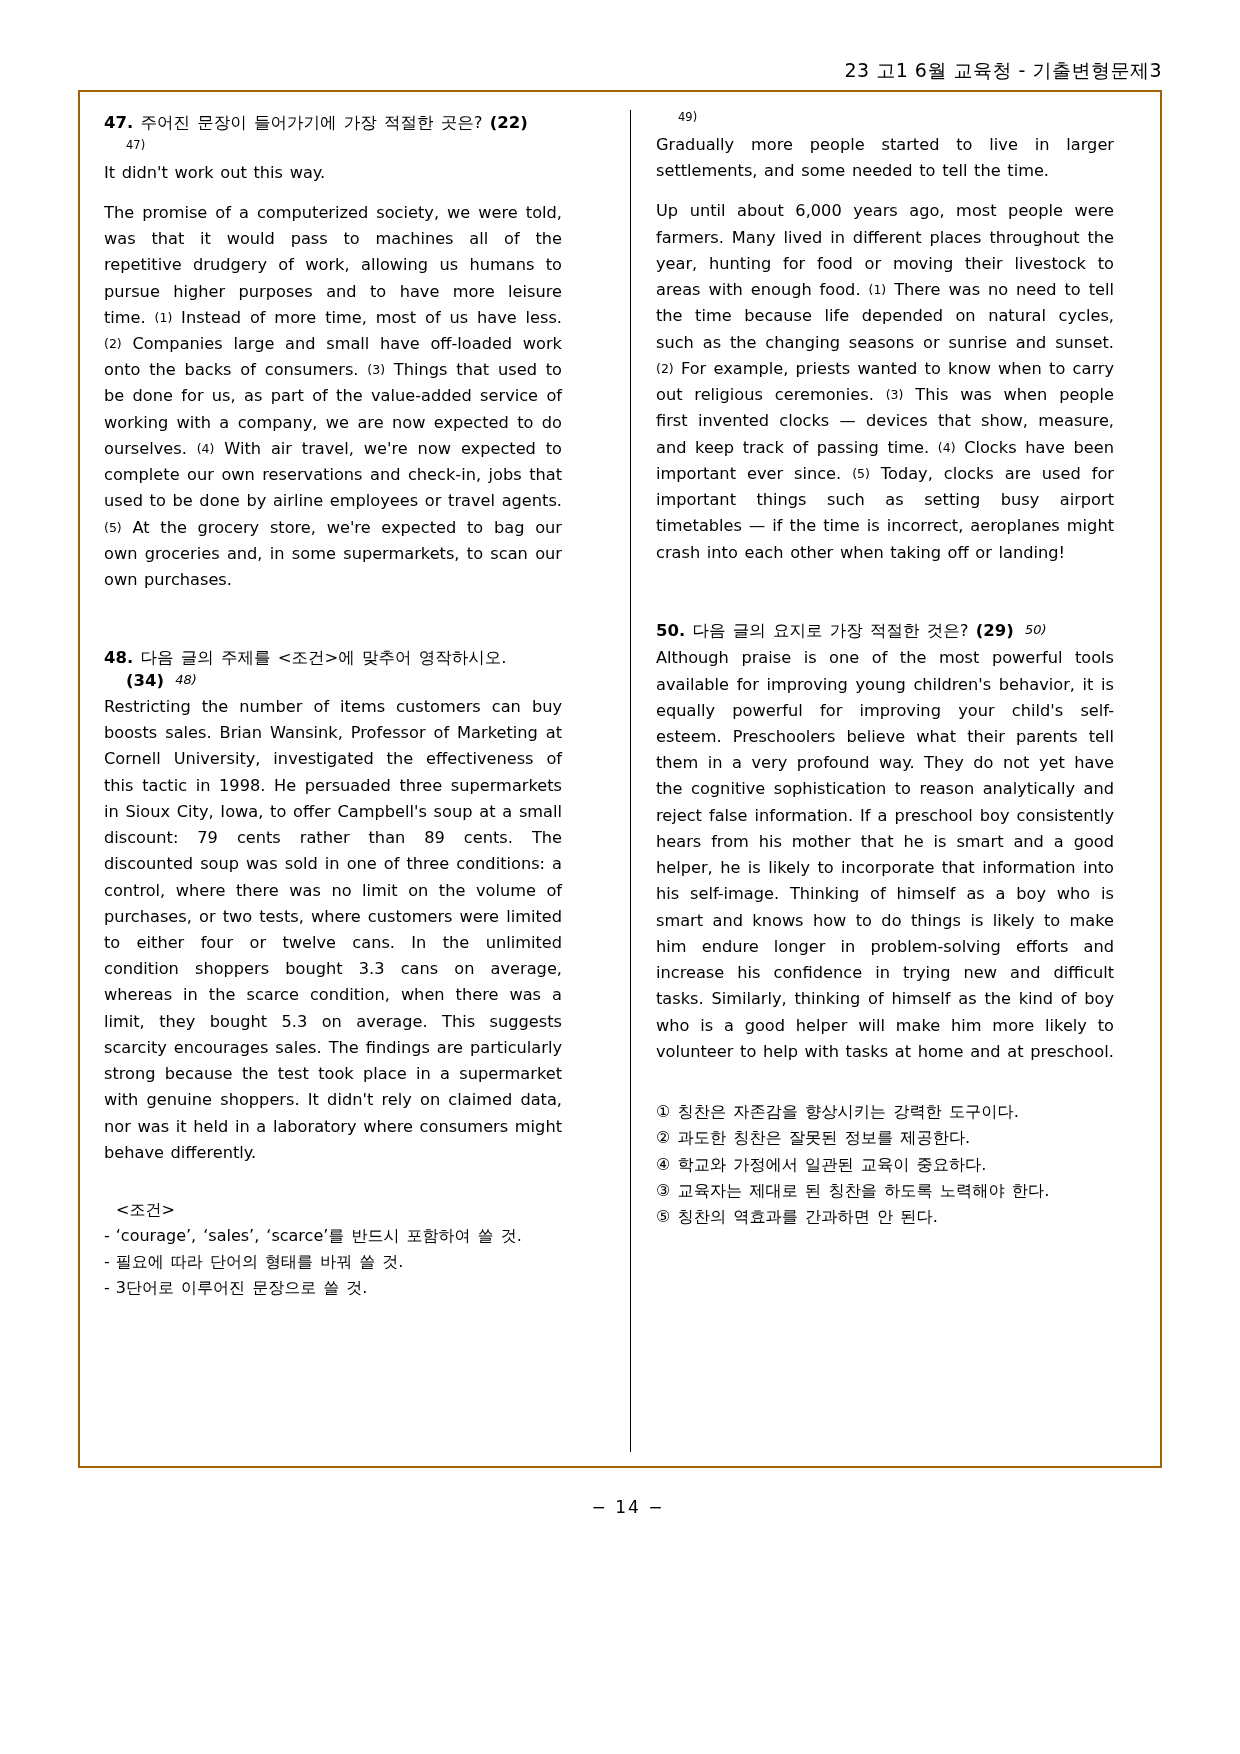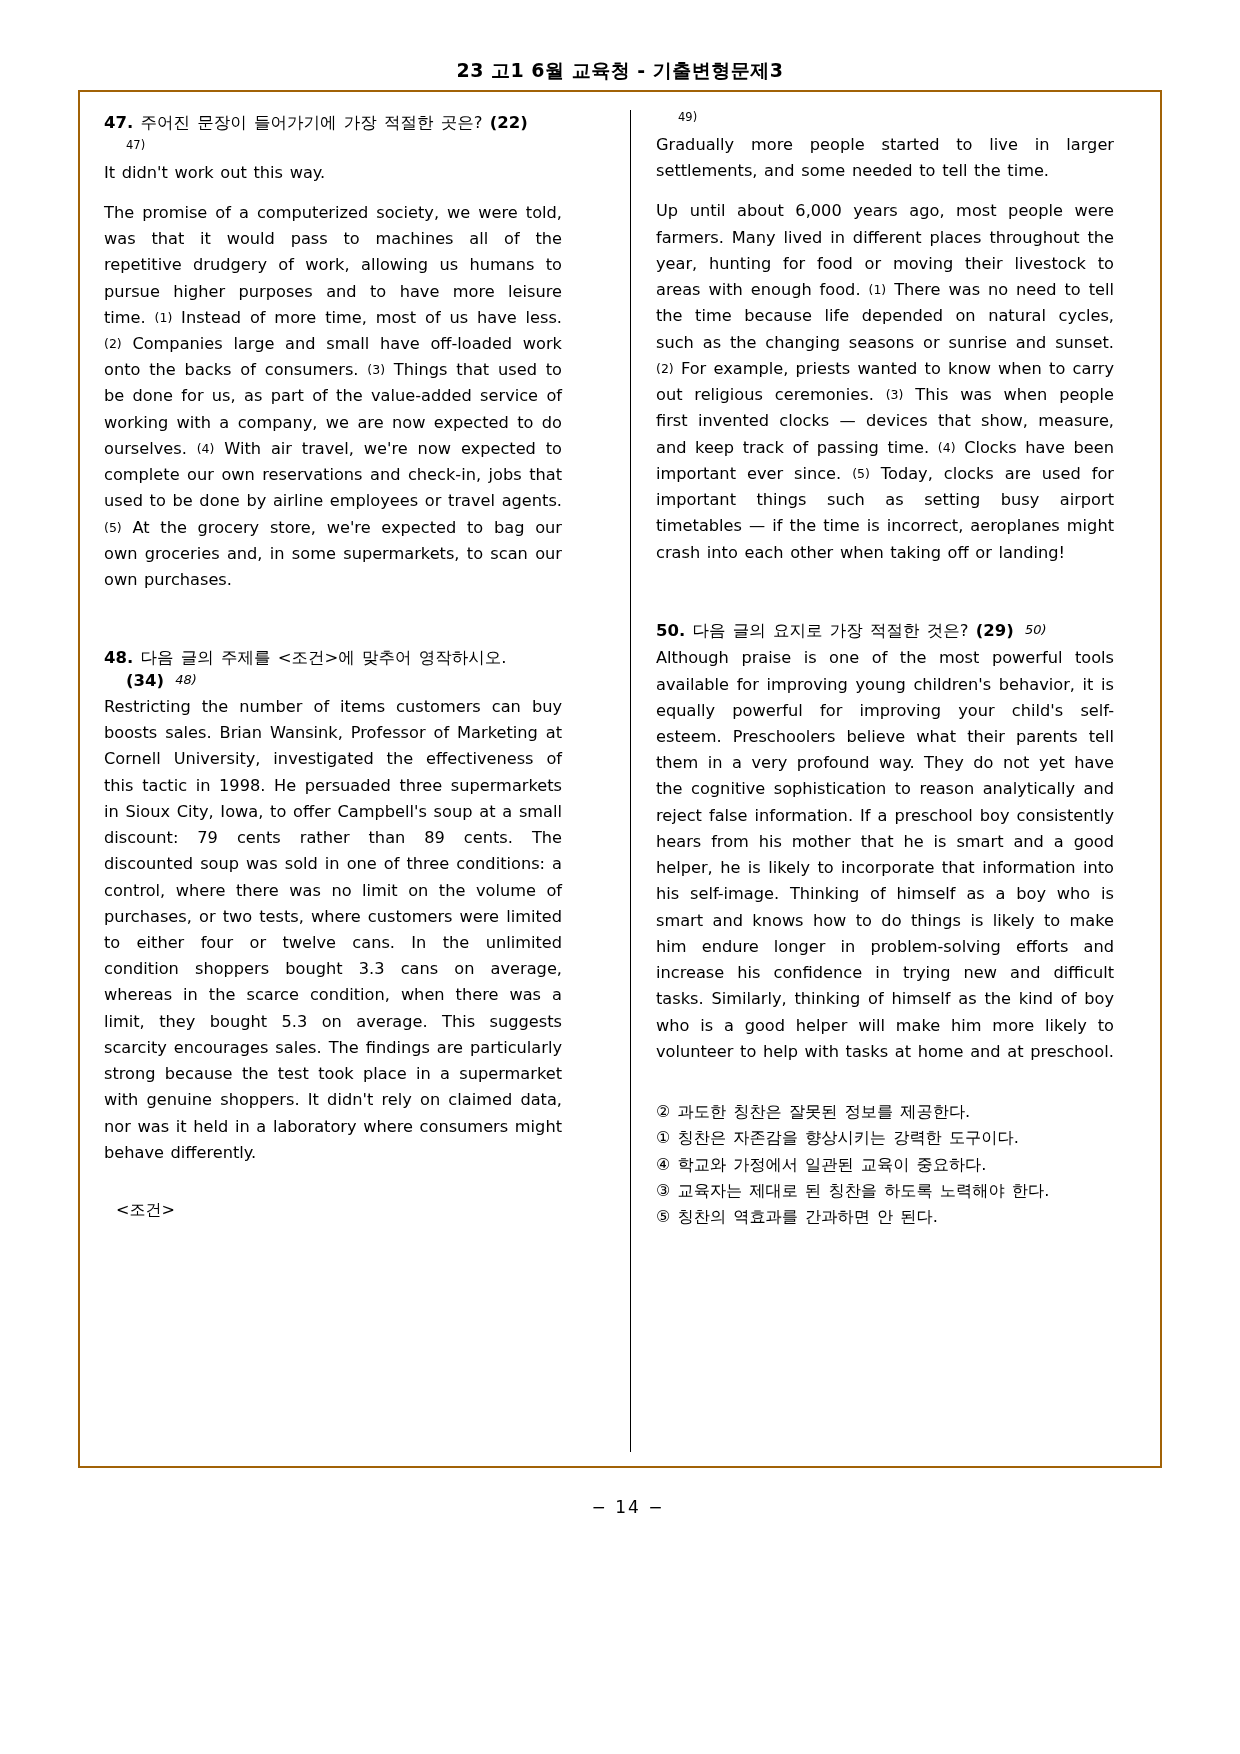--- a/index.html
+++ b/index.html
@@ -23,23 +23,23 @@
     width: 1240px;
     height: 1754px;
   }
 
   
   .header {
     position: absolute;
     left: 78px;
     top: 58px;
     width: 1084px;
-    text-align: center;
+    text-align: right;
     font-size: 19px;
-    font-weight: bold;
+    font-weight: normal;
     letter-spacing: 0.5px;
     font-family: "DejaVu Sans", "Liberation Sans", sans-serif;
   }
 
   
   .frame {
     position: absolute;
     left: 78px;
     top: 90px;
     width: 1084px;
@@ -197,20 +197,25 @@
         <div class="q-head-cont">
           <span class="q-paren">(34)</span>
           <span class="sup-ref">48)</span>
         </div>
 
         <p class="passage">Restricting the number of items customers can buy boosts sales. Brian Wansink, Professor of Marketing at Cornell University, investigated the effectiveness of this tactic in 1998. He persuaded three supermarkets in Sioux City, Iowa, to offer Campbell's soup at a small discount: 79 cents rather than 89 cents. The discounted soup was sold in one of three conditions: a control, where there was no limit on the volume of purchases, or two tests, where customers were limited to either four or twelve cans. In the unlimited condition shoppers bought 3.3 cans on average, whereas in the scarce condition, when there was a limit, they bought 5.3 on average. This suggests scarcity encourages sales. The findings are particularly strong because the test took place in a supermarket with genuine shoppers. It didn't rely on claimed data, nor was it held in a laboratory where consumers might behave differently.</p>
 
         <div class="spacer-md"></div>
 
         <div class="cond-title">&lt;조건&gt;</div>
+        <ul class="cond-list">
+            <li><span class="cond-dash">-</span><span>‘courage’, ‘sales’, ‘scarce’를 반드시 포함하여 쓸 것.</span></li>
+            <li><span class="cond-dash">-</span><span>필요에 따라 단어의 형태를 바꿔 쓸 것.</span></li>
+            <li><span class="cond-dash">-</span><span>3단어로 이루어진 문장으로 쓸 것.</span></li>
+          </ul>
       </div>
 
     </div>
 
     <div class="col col-right">
 
       <div class="q-block">
         <div class="ref-line">49)</div>
 
         <p class="passage">Gradually more people started to live in larger settlements, and some needed to tell the time.</p>
@@ -228,22 +233,22 @@
           <span>다음 글의 요지로 가장 적절한 것은?</span>
           <span class="q-paren">(29)</span>
           <span class="sup-ref">50)</span>
         </div>
 
         <p class="passage">Although praise is one of the most powerful tools available for improving young children's behavior, it is equally powerful for improving your child's self-esteem. Preschoolers believe what their parents tell them in a very profound way. They do not yet have the cognitive sophistication to reason analytically and reject false information. If a preschool boy consistently hears from his mother that he is smart and a good helper, he is likely to incorporate that information into his self-image. Thinking of himself as a boy who is smart and knows how to do things is likely to make him endure longer in problem-solving efforts and increase his confidence in trying new and difficult tasks. Similarly, thinking of himself as the kind of boy who is a good helper will make him more likely to volunteer to help with tasks at home and at preschool.</p>
 
         <div class="spacer-md"></div>
 
         <ul class="choices">
+            <li><span class="choice-num">①</span><span>칭찬은 자존감을 향상시키는 강력한 도구이다.</span></li>
             <li><span class="choice-num">②</span><span>과도한 칭찬은 잘못된 정보를 제공한다.</span></li>
-            <li><span class="choice-num">①</span><span>칭찬은 자존감을 향상시키는 강력한 도구이다.</span></li>
             <li><span class="choice-num">④</span><span>학교와 가정에서 일관된 교육이 중요하다.</span></li>
             <li><span class="choice-num">③</span><span>교육자는 제대로 된 칭찬을 하도록 노력해야 한다.</span></li>
             <li><span class="choice-num">⑤</span><span>칭찬의 역효과를 간과하면 안 된다.</span></li>
           </ul>
       </div>
 
     </div>
 
   </div>
 

